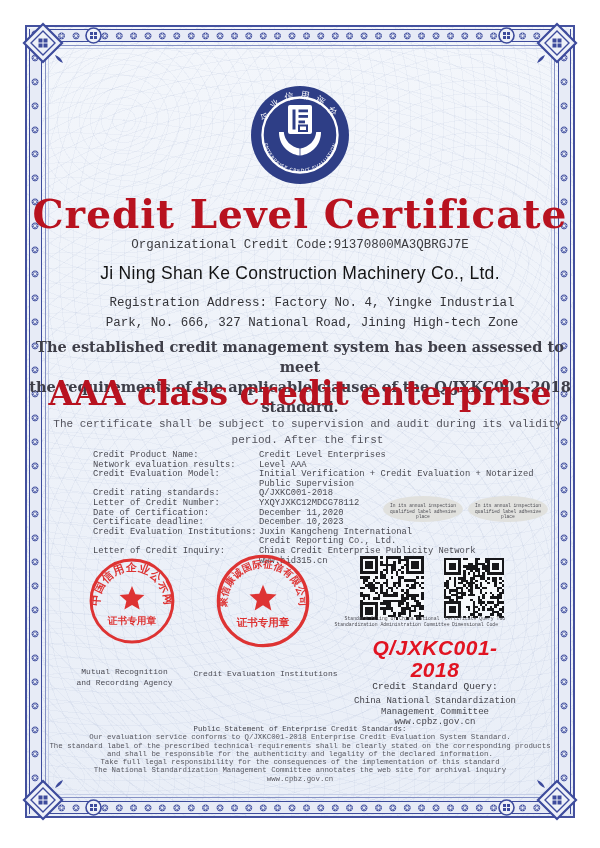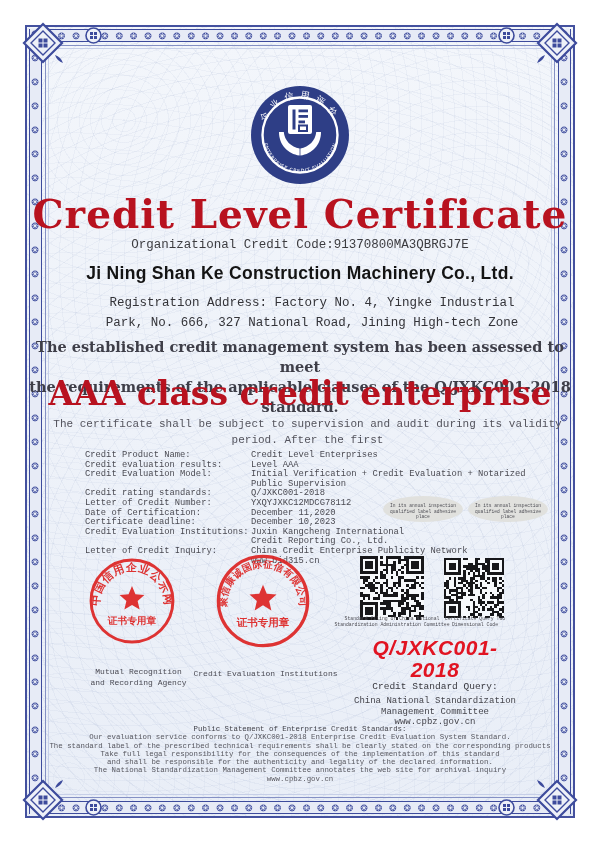--- a/index.html
+++ b/index.html
@@ -46,46 +46,46 @@
   .ctr { left:0; right:0; text-align:center; }
 
   .logo { left:225px; top:60px; width:100px; height:100px; }
 
   .title { top:166px; font-family:"DejaVu Serif","Liberation Serif",serif; font-weight:bold;
            font-size:39px; color:#b8121f; letter-spacing:1px; }
 
   .mono  { font-family:"Liberation Mono","DejaVu Sans Mono",monospace; }
   .orgcode { top:213px; font-size:12.5px; color:#3c3c40; }
 
-  .company { top:238px; font-size:17.5px; font-weight:bold; color:#141414; letter-spacing:.3px; }
+  .company { top:238px; font-size:17.5px; font-weight:normal; color:#141414; letter-spacing:.3px; }
 
   .address { top:268px; font-size:12.5px; color:#333338; line-height:20px;margin-left:24px; }
 
   .assessed { top:312px; font-family:"DejaVu Serif","Liberation Serif",serif;
               font-size:14.5px; color:#3e3e48; line-height:20px;font-weight:bold; }
 
   .grade { top:349px; font-family:"DejaVu Serif","Liberation Serif",serif; font-weight:bold;
            font-size:33px; color:#b8121f; }
 
   .supervision { top:391px; font-size:11px; color:#53535c; line-height:16px;padding-left:15px; }
 
   .details { left:60px; top:426px; width:460px; font-size:8.8px; color:#4a4a52; line-height:9.6px; }
   .drow { display:flex; }
-  .dlabel { width:150px; flex:0 0 150px; white-space:nowrap; }
+  .dlabel { width:150px; flex:0 0 150px; white-space:nowrap;margin-left:8px; }
   .dvalue { white-space:pre-line;padding-left:16px; }
 
   .oval { width:80px; height:26px; border-radius:50%; background:rgba(224,223,219,.92);
           text-align:center; padding-top:7px; font-size:4.6px; line-height:5.6px; color:#4e4e55; }
   .oval1 { left:358px; top:471px; } .oval2 { left:443px; top:471px; }
 
   .stamp { position:absolute; }
   .stamp1 { left:63px;  top:532px; width:88px; height:88px; }
   .stamp2 { left:190px; top:528px; width:96px; height:96px; }
   .stamp-cap { font-size:8px; color:#4b4b54; line-height:11px; text-align:center; }
-  .cap1 { left:46px;  top:641px; width:135px; }
+  .cap1 { left:32px;  top:641px; width:135px; }
   .cap2 { left:168px; top:643px; width:145px; }
 
   .qr { position:absolute; background:#f6f8fb; }
   .qr1 { left:335px; top:531px; width:64px; height:64px; }
   .qr2 { left:419px; top:533px; width:60px; height:60px; }
   .qr-cap { font-size:4.8px; line-height:6px; color:#4e4e55; text-align:center; }
   .qcap1 { left:302px; top:591px; width:130px; }
   .qcap2 { left:395px; top:591px; width:110px; }
 
   .stdcode { left:330px; top:612px; width:160px; text-align:center;
@@ -229,21 +229,21 @@
     <div class="abs ctr supervision mono">
       <div>The certificate shall be subject to supervision and audit during its validity period. After the first</div>
     </div>
 
     <div class="abs details mono">
       <div class="drow">
         <div class="dlabel">Credit Product Name:</div>
         <div class="dvalue">Credit Level Enterprises</div>
       </div>
       <div class="drow">
-        <div class="dlabel">Credit evaluation results:</div>
+        <div class="dlabel">Network evaluation results:</div>
         <div class="dvalue">Level AAA</div>
       </div>
       <div class="drow">
         <div class="dlabel">Credit Evaluation Model:</div>
         <div class="dvalue">Initial Verification + Credit Evaluation + Notarized Public Supervision</div>
       </div>
       <div class="drow">
         <div class="dlabel">Credit rating standards:</div>
         <div class="dvalue">Q/JXKC001-2018</div>
       </div>
@@ -966,20 +966,20 @@
     <div class="abs query-body mono">
       <div>China National Standardization</div>
       <div>Management Committee</div>
       <div>www.cpbz.gov.cn</div>
     </div>
 
     <div class="abs ctr footer mono">
       <div class="f0">Public Statement of Enterprise Credit Standards:</div>
       <div>Our evaluation service conforms to Q/JXKC001-2018 Enterprise Credit Evaluation System Standard.</div>
       <div>The standard label of the prescribed technical requirements shall be clearly stated on the corresponding products</div>
+      <div>and shall be responsible for the authenticity and legality of the declared information.</div>
       <div>Take full legal responsibility for the consequences of the implementation of this standard</div>
-      <div>and shall be responsible for the authenticity and legality of the declared information.</div>
       <div>The National Standardization Management Committee annotates the web site for archival inquiry</div>
       <div>www.cpbz.gov.cn</div>
     </div>
 
   </div>
 </div>
 
 </body></html>

